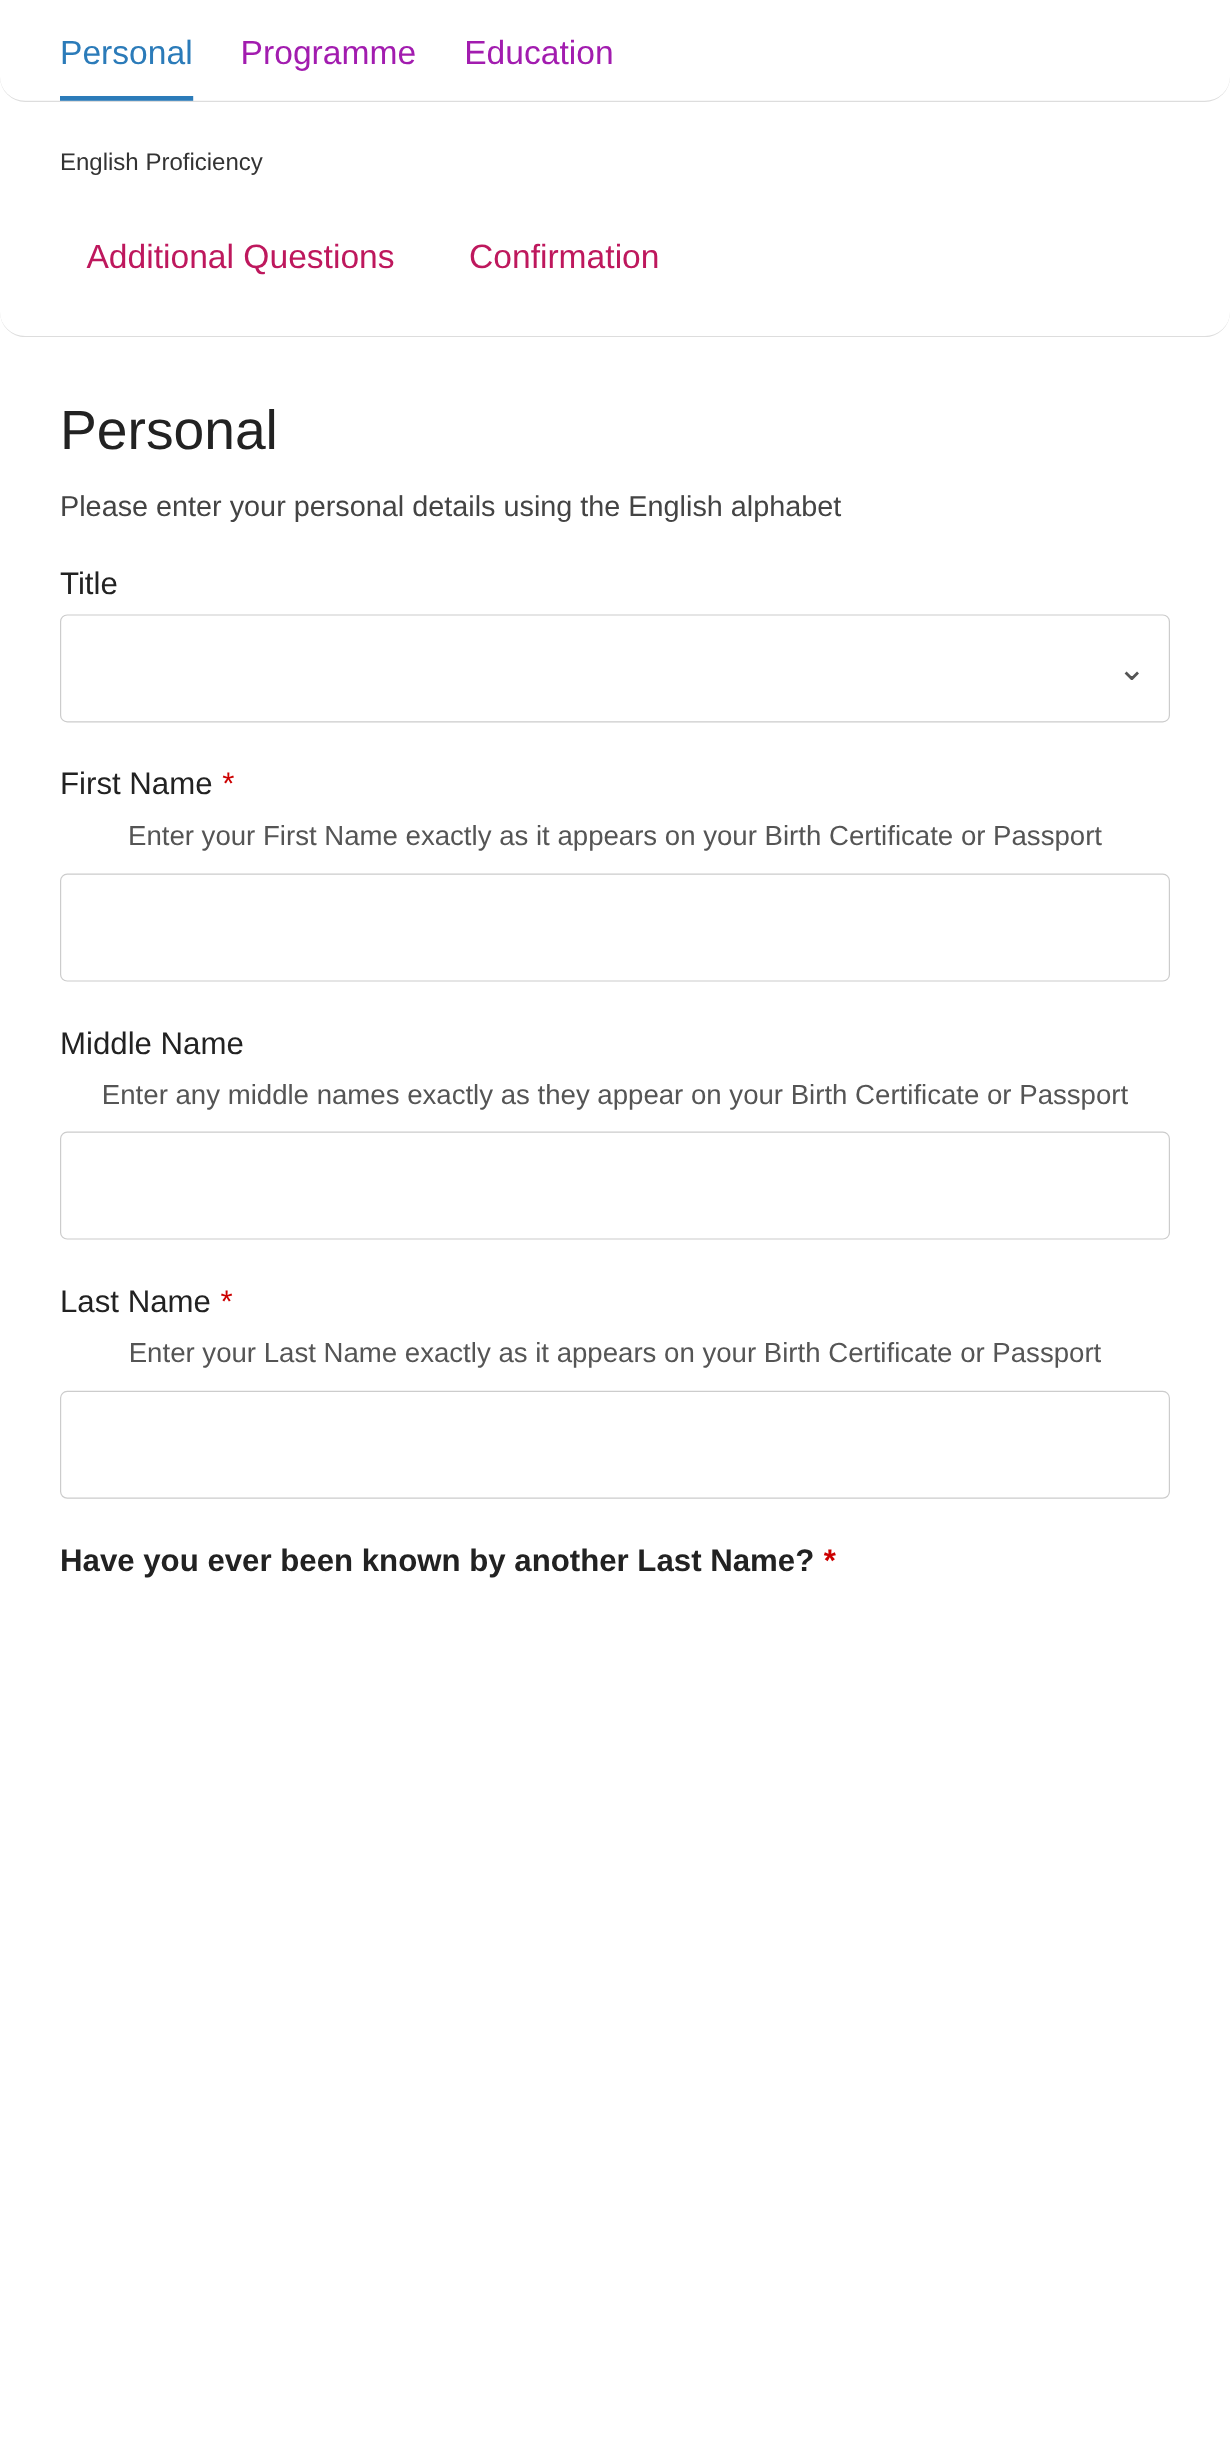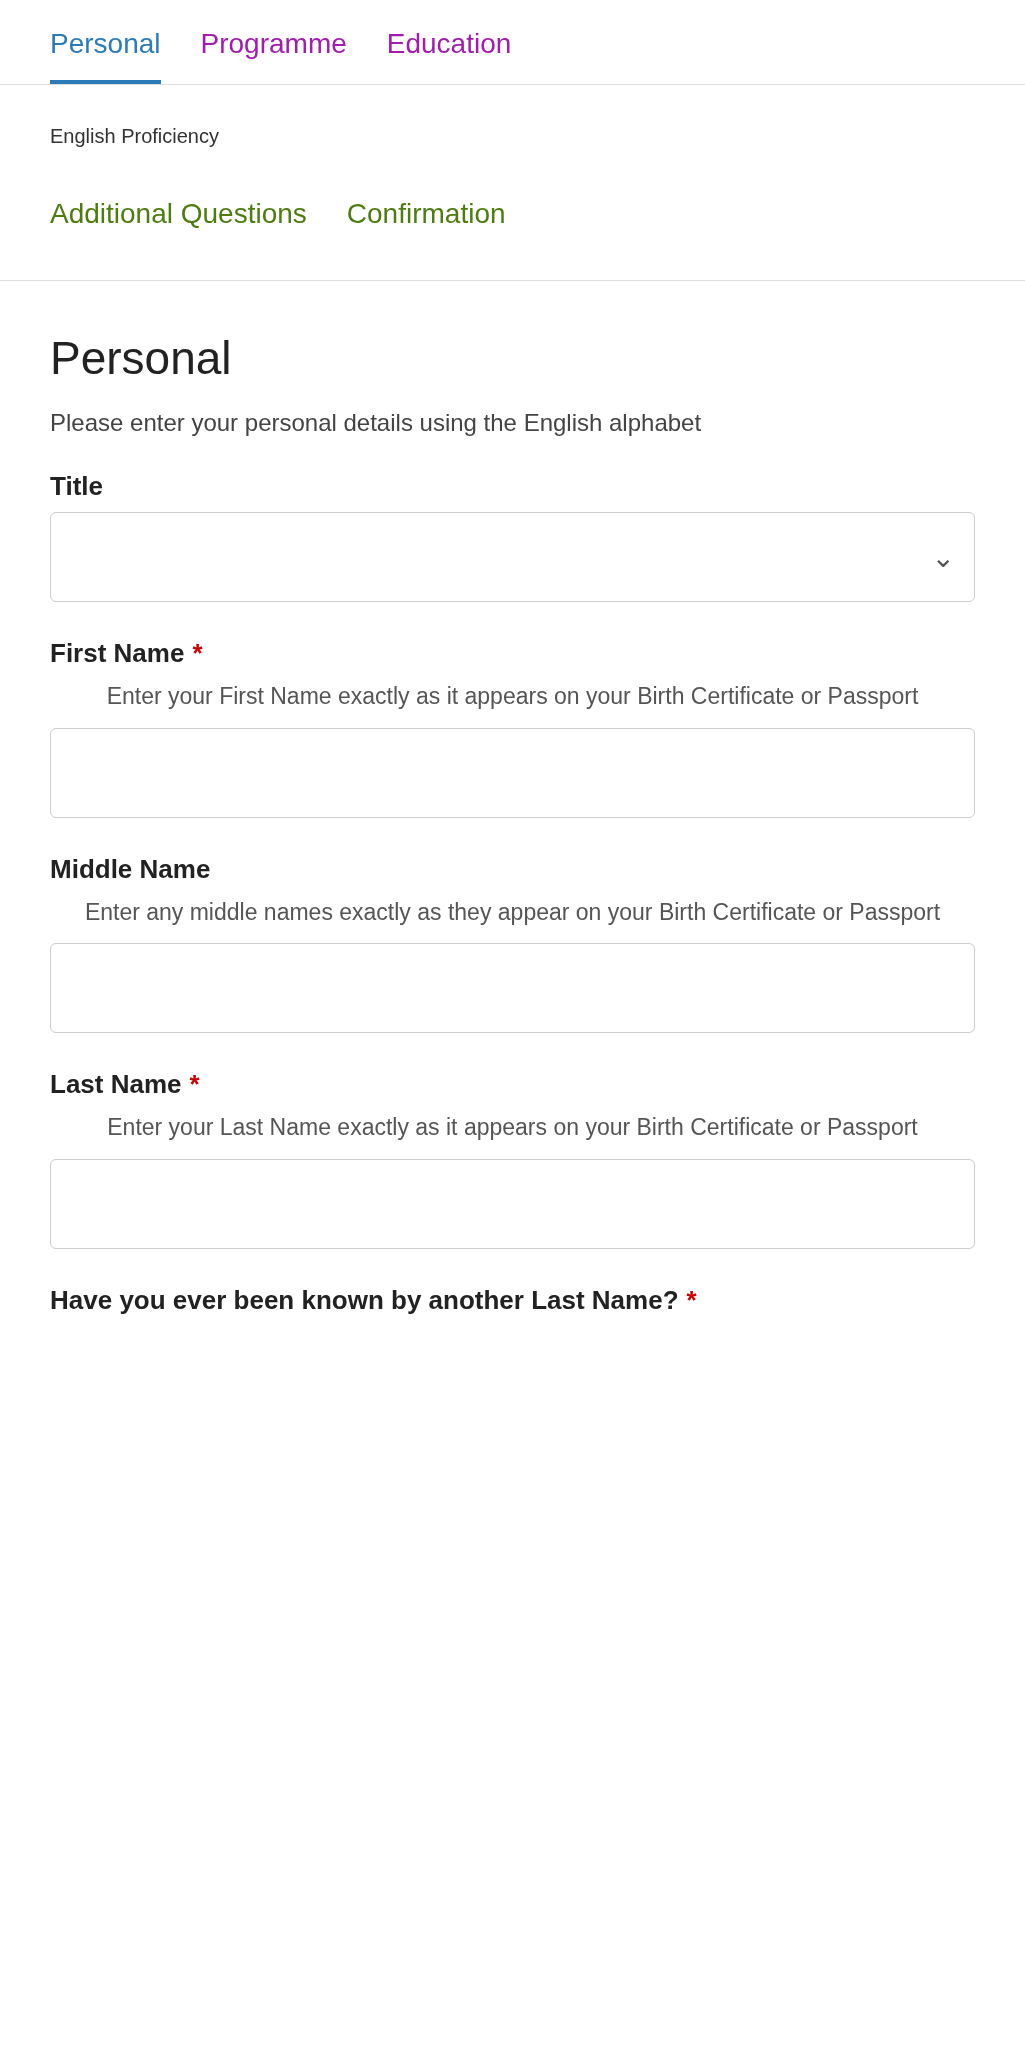--- a/index.html
+++ b/index.html
@@ -1,18 +1,19 @@
 <!DOCTYPE html>
 <html><head>
   <meta charset="utf-8">
   <style>
     * {
       box-sizing: border-box;
       margin: 0;
       padding: 0;
+      border-radius: 21px;
     }
 
     body {
       font-family: Arial, sans-serif;
       background: #ffffff;
       color: #333333;
       width: 1025px;
       min-height: 2048px;
     }
 
@@ -68,22 +69,23 @@
       display: flex;
       flex-wrap: wrap;
       padding: 10px 50px 30px 50px;
       gap: 0;
       border-bottom: 1px solid #dddddd;
     }
 
     .tab-item-3 {
       padding: 20px 40px 20px 0;
       font-size: 28px;
-      color: #4d7c0f;
-      cursor: pointer;
+      color: #be185d;
+      cursor: pointer;
+      margin-left: 22px;
     }
 
     .form-content {
       padding: 50px 50px 50px 50px;
     }
 
     .page-title {
       font-size: 46px;
       font-weight: normal;
       color: #222222;
@@ -96,21 +98,21 @@
       margin-bottom: 30px;
       line-height: 1.5;
     }
 
     .form-group {
       margin-bottom: 36px;
     }
 
     .form-label {
       font-size: 26px;
-      font-weight: bold;
+      font-weight: normal;
       color: #222222;
       margin-bottom: 10px;
       display: flex;
       align-items: center;
       gap: 8px;
     }
 
     .required-star {
       color: #cc0000;
       font-size: 26px;

